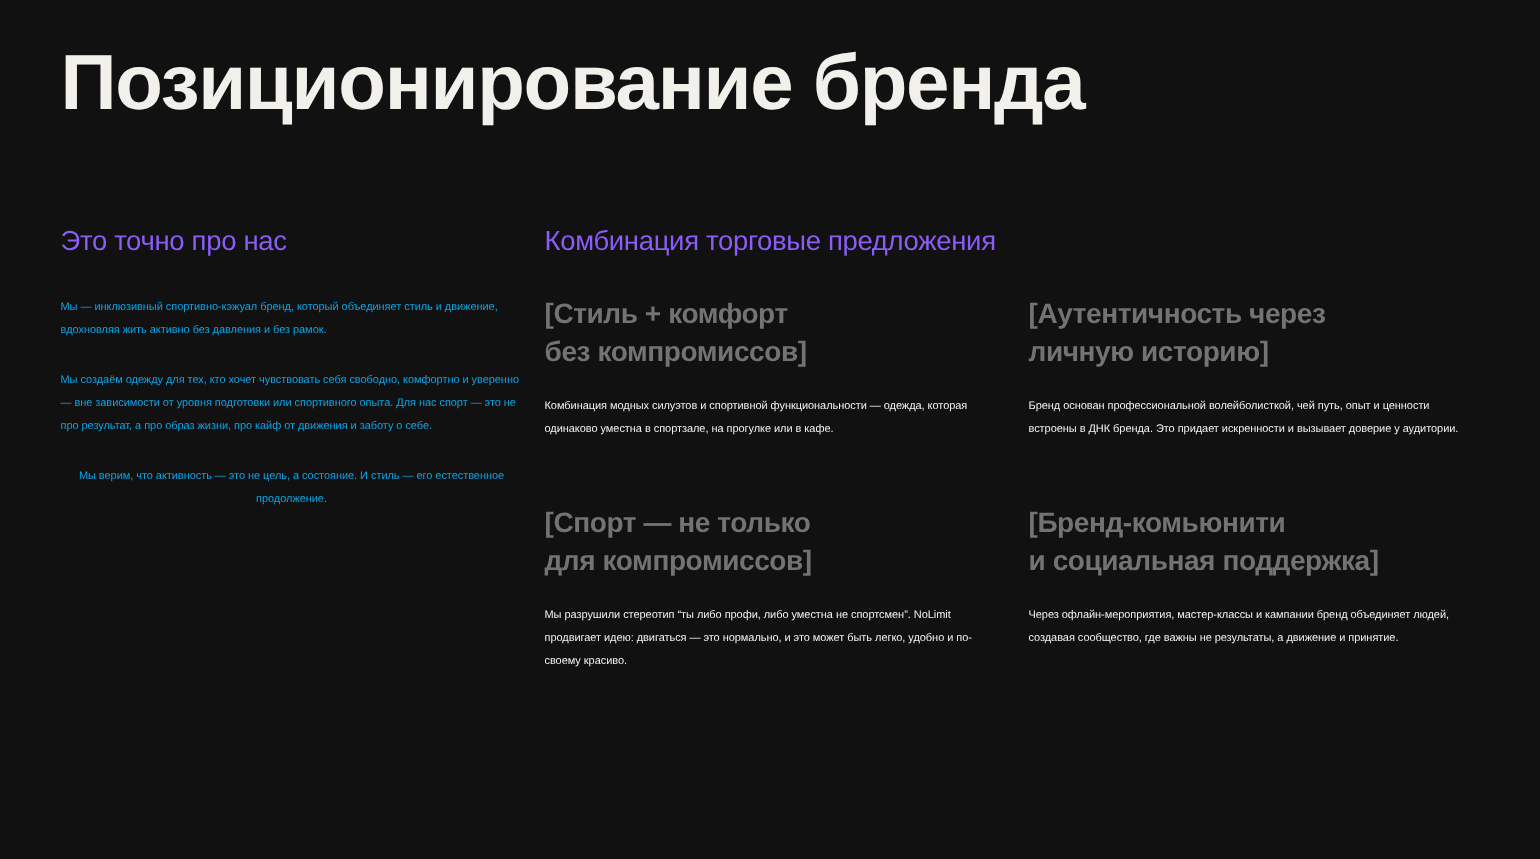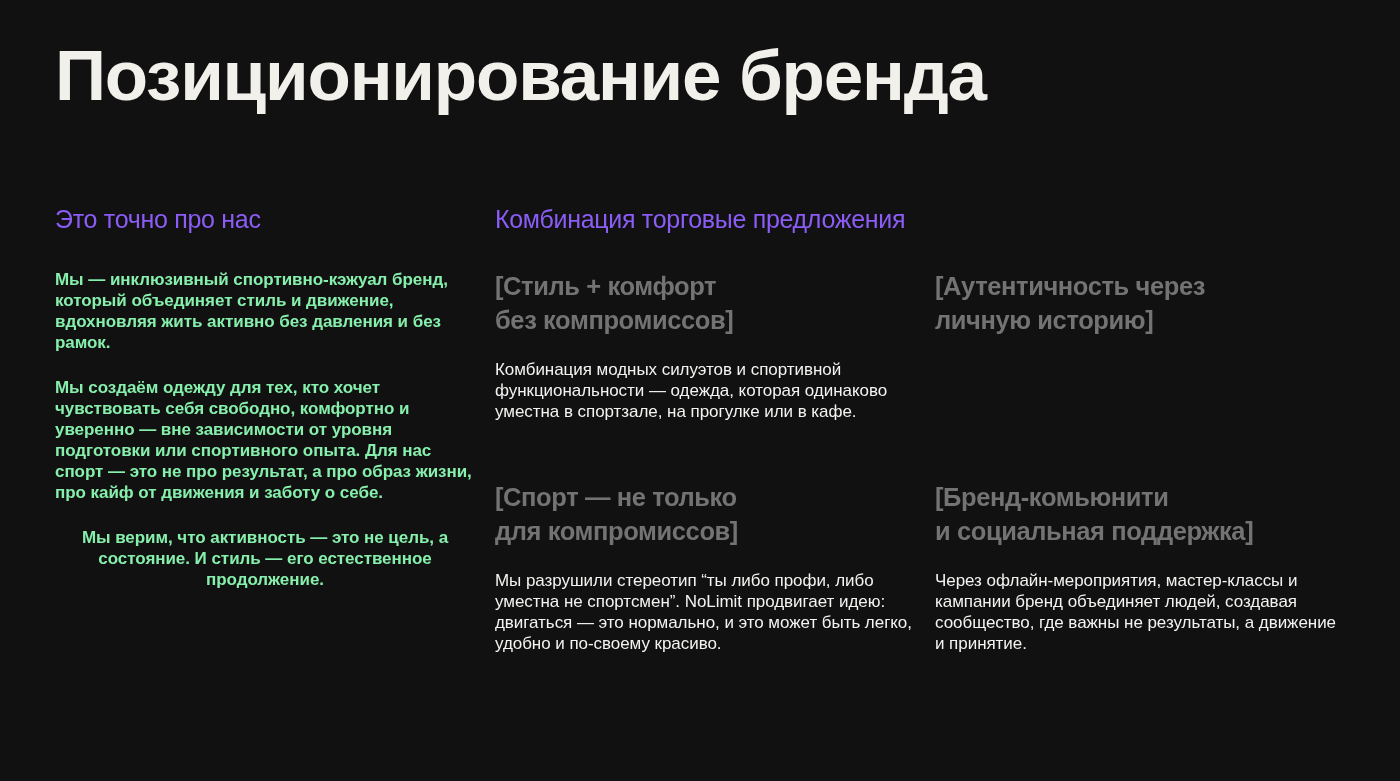--- a/index.html
+++ b/index.html
@@ -66,24 +66,24 @@
     line-height: 1.15;
     font-weight: 400;
     letter-spacing: -0.3px;
     color: #8b5cf6;
     margin-bottom: 35px;
     white-space: nowrap;
   }
 
   
   .para {
-    font-size: 17px;
+    font-size: 10px;
     line-height: 21px;
-    font-weight: 700;
-    color: #86efac;
+    font-weight: 400;
+    color: #0ea5e9;
     letter-spacing: -0.05px;
     margin-bottom: 24px;
     max-width: 420px;
   }
   .para:last-child { margin-bottom: 0; text-align: center; }
 
   
   .usp-grid {
     display: grid;
     grid-template-columns: 440px 410px;
@@ -96,21 +96,21 @@
     font-size: 25.5px;
     line-height: 34px;
     font-weight: 700;
     letter-spacing: -0.4px;
     color: #737373;
     margin-bottom: 22px;
     white-space: pre-line;
   }
 
   .usp-body {
-    font-size: 17px;
+    font-size: 10px;
     line-height: 21px;
     font-weight: 500;
     letter-spacing: -0.05px;
     color: #F3F3F1;
     max-width: 420px;
     white-space: pre-line;
   }
 </style>
 </head>
 <body>
@@ -138,20 +138,21 @@
 
         <div class="usp-item">
           <h3 class="usp-title">[Стиль + комфорт
 без компромиссов]</h3>
           <p class="usp-body">Комбинация модных силуэтов и спортивной функциональности — одежда, которая одинаково уместна в спортзале, на прогулке или в кафе.</p>
         </div>
 
         <div class="usp-item">
           <h3 class="usp-title">[Аутентичность через
 личную историю]</h3>
+          <p class="usp-body">Бренд основан профессиональной волейболисткой, чей путь, опыт и ценности встроены в ДНК бренда. Это придает искренности и вызывает доверие у аудитории.</p>
         </div>
 
         <div class="usp-item">
           <h3 class="usp-title">[Спорт — не только
 для компромиссов]</h3>
           <p class="usp-body">Мы разрушили стереотип “ты либо профи, либо уместна не спортсмен”. NoLimit продвигает идею: двигаться — это нормально, и это может быть легко, удобно и по-своему красиво.</p>
         </div>
 
         <div class="usp-item">
           <h3 class="usp-title">[Бренд-комьюнити

